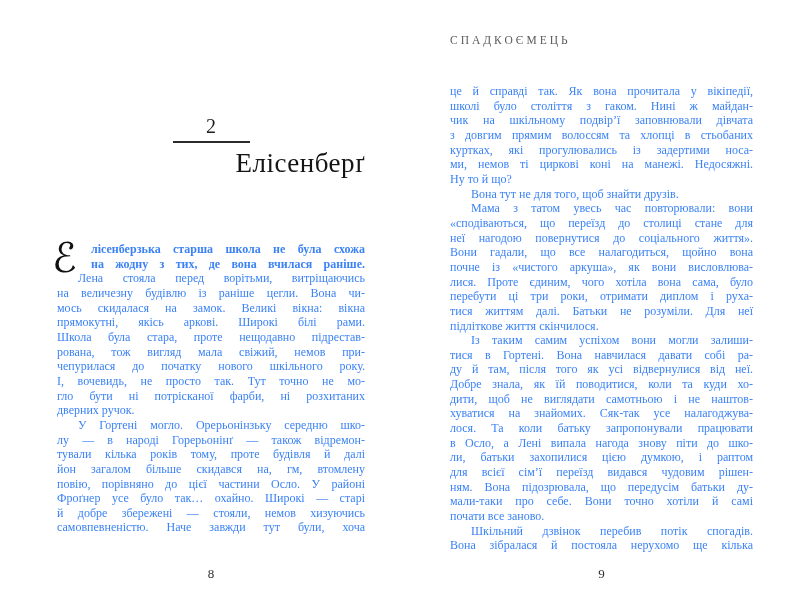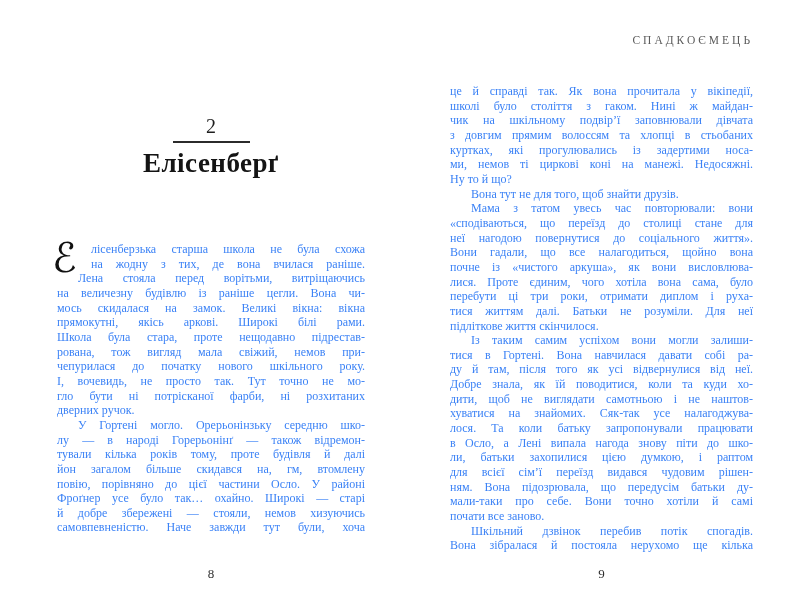--- a/index.html
+++ b/index.html
@@ -9,48 +9,48 @@
     font-family: "Liberation Serif", "DejaVu Serif", serif;
   }
   .spread { position: relative; width: 800px; height: 616px; background: #ffffff; overflow: hidden; }
   .page { position: absolute; top: 0; height: 616px; }
   .page.left  { left: 57px;  width: 308px; }
   .page.right { left: 450px; width: 303px; }
 
   .chapter-head { position: absolute; top: 114px; left: 0; width: 100%; text-align: center; color: #1e1e1e; }
   .chapter-number { font-size: 20px; line-height: 24px; }
   .chapter-rule { width: 77px; height: 2px; background: #2b2b2b; margin: 3px auto 5px auto; }
-  .chapter-title { font-size: 27px; font-weight: bold; margin: 0; letter-spacing: 0.5px; color: #141414; }
+  .chapter-title { font-size: 27px; font-weight: normal; margin: 0; letter-spacing: 0.5px; color: #141414; text-align: right; }
 
   .body-text { position: absolute; left: 0; width: 100%; }
   .left-body  { top: 242px; }
   .right-body { top: 84px; }
 
   .line {
     font-size: 12px;
     line-height: 14.65px;
     color: #3b82f6;
     text-align: justify;
     text-align-last: justify;
     white-space: normal;
   }
   .line.end { text-align-last: left; font-family: Liberation Serif, serif; }
   .line.indent { text-indent: 21px; }
-  .line.dc { padding-left: 34px; }
+  .line.dc { padding-left: 34px; font-weight: bold; }
   .line .it { }
 
   .dropcap {
     position: absolute; left: -5px; top: -4px;
     font-family: "DejaVu Serif", "DejaVu Sans", serif;
     font-size: 41px; line-height: 1; color: #111111;
   }
 
   .running-header {
     position: absolute; top: 34px; left: 0; width: 100%;
-    text-align: right;
+    text-align: left;
     font-size: 11.5px; letter-spacing: 3px;
     color: #5b5b5b;
   }
 
   .folio {
     position: absolute; top: 566px; left: 0; width: 100%;
     text-align: center; font-size: 13px; color: #2e2e2e;
   }
 </style>
 </head>

